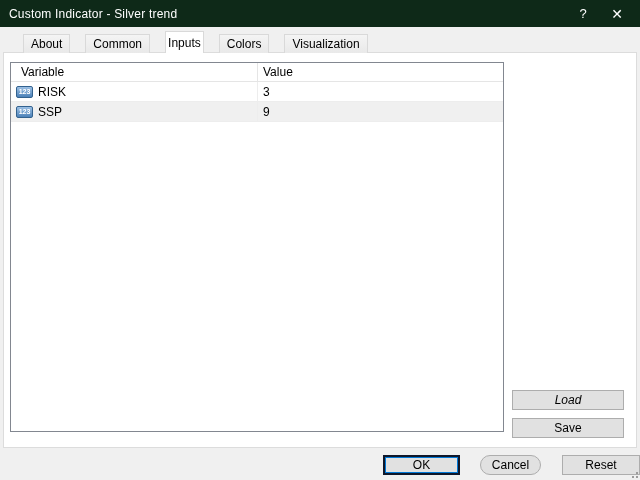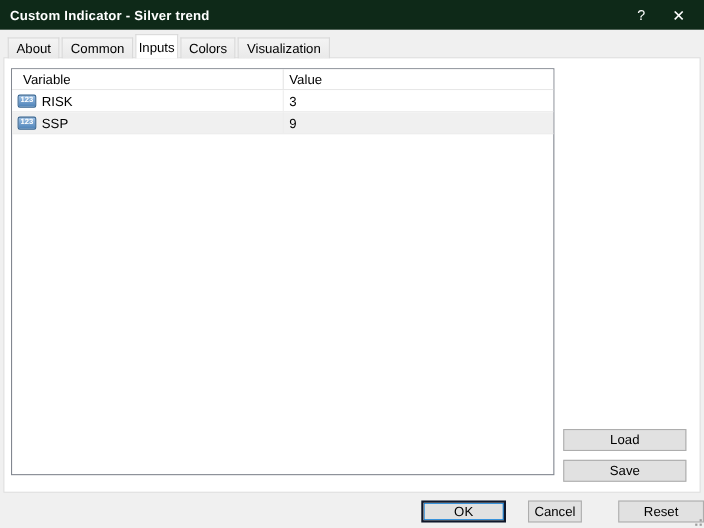--- a/index.html
+++ b/index.html
@@ -12,36 +12,36 @@
     position: relative;
   }
 
   
   .titlebar {
     position: absolute; left: 0; top: 0; width: 640px; height: 27px;
     background: #0e2918;
     display: flex; align-items: center;
   }
   .titlebar .title {
-    color: #ffffff; font-weight: bold; font-size: 12px;
+    color: #ffffff; font-weight: normal; font-size: 12px;
     padding-left: 9px; letter-spacing: 0.2px;
     white-space: nowrap;
   }
   .titlebar .spacer { flex: 1; }
   .tb-btn {
     width: 34px; height: 27px; color: #ffffff;
     display: flex; align-items: center; justify-content: center;
     font-size: 13px; cursor: default; user-select: none;
   }
   .tb-btn.close { font-size: 14px; margin-right: 6px; }
 
   
   .tabstrip {
-    position: absolute; left: 7px; top: 31px; height: 22px;
-    display: flex; align-items: flex-end; z-index: 3;
+    position: absolute; left: 23px; top: 31px; height: 22px;
+    display: flex; align-items: flex-end; z-index: 3; gap: 13px;
   }
   .tab {
     height: 19px; margin-right: 2px; padding: 0 7px;
     background: linear-gradient(#f4f4f4, #e9e9e9);
     border: 1px solid #d9d9d9; border-bottom: none;
     display: flex; align-items: center; justify-content: center;
     font-size: 12px; color: #000; cursor: default;
   }
   .tab.active {
     height: 22px; background: #ffffff;
@@ -89,25 +89,25 @@
   }
 
   
   .btn {
     position: absolute; height: 20px;
     background: #e1e1e1; border: 1px solid #adadad;
     font-family: "Liberation Sans", sans-serif; font-size: 12px; color: #000;
     display: flex; align-items: center; justify-content: center;
     cursor: default; z-index: 6;
   }
-  .btn-load { left: 512px; top: 390px; width: 112px; }
+  .btn-load { left: 512px; top: 390px; width: 112px; font-style: italic; }
   .btn-save { left: 512px; top: 418px; width: 112px; }
   .btn-ok   { left: 383px; top: 455px; width: 77px;
               border: 2px solid #0f172a; box-shadow: inset 0 0 0 1px #0078d7; }
-  .btn-cancel { left: 480px; top: 455px; width: 49px; }
+  .btn-cancel { left: 480px; top: 455px; width: 61px; border-radius: 10px; }
   .btn-reset  { left: 562px; top: 455px; width: 78px; }
 
   
   .grip {
     position: absolute; right: 2px; bottom: 2px; width: 10px; height: 10px; z-index: 7;
   }
   .grip i {
     position: absolute; width: 2px; height: 2px; background: #9c9c9c;
   }
   .grip i:nth-child(1) { right: 0; bottom: 0; }

